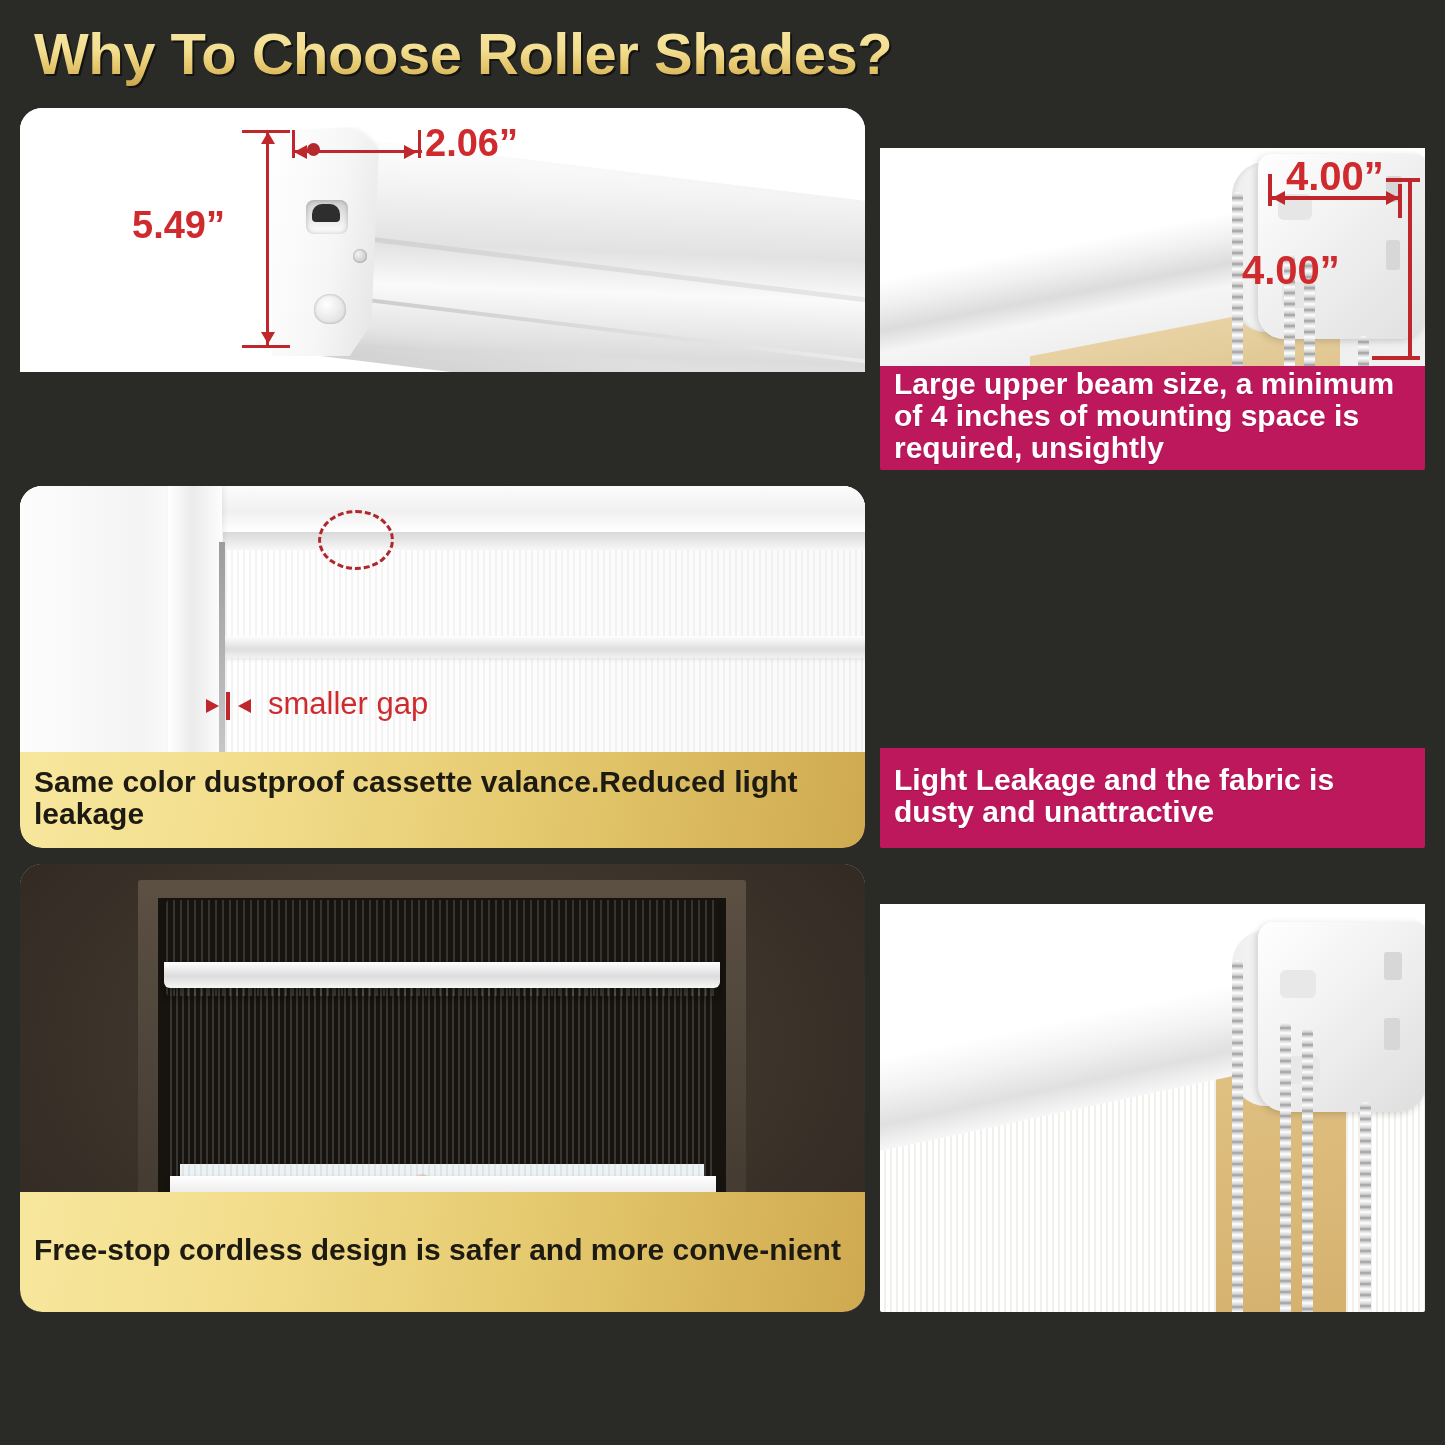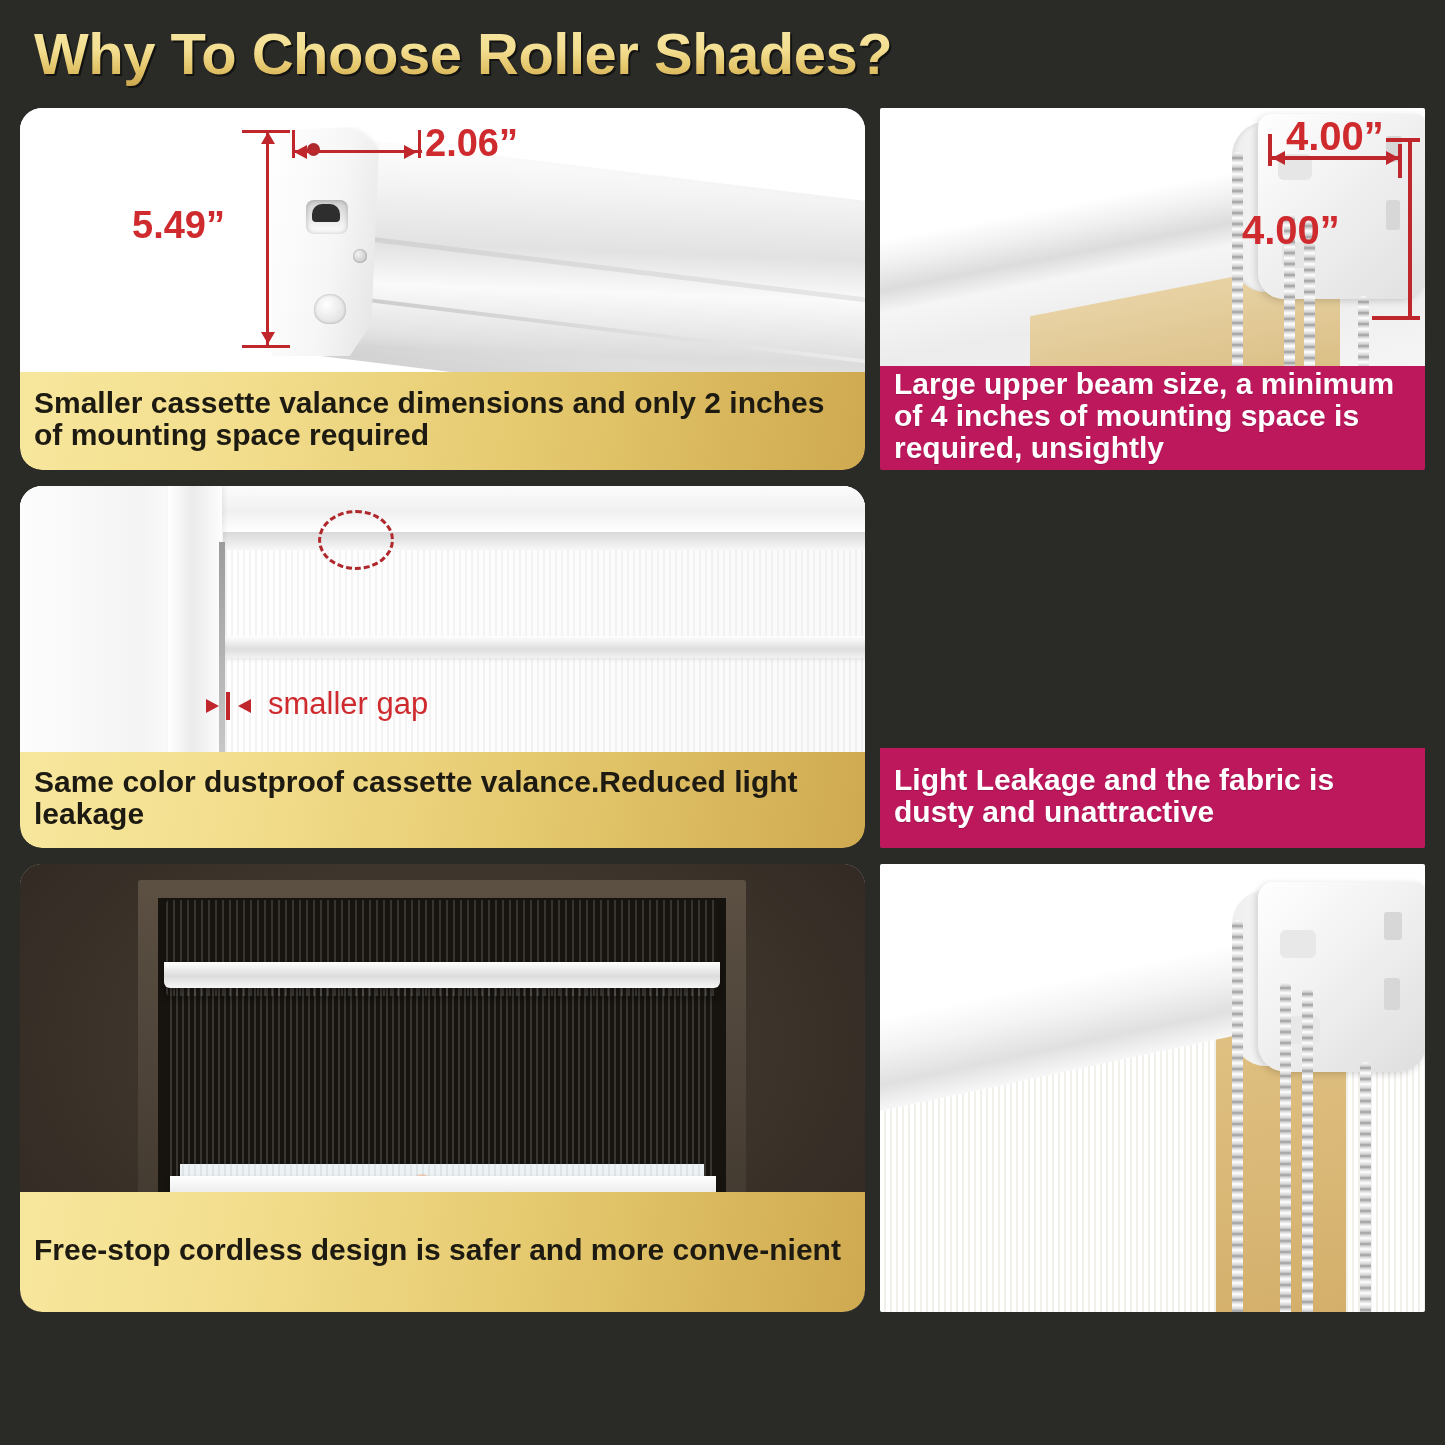--- a/index.html
+++ b/index.html
@@ -29,21 +29,21 @@
 
   .panel.r1 { top:0;   height:362px; }
   .panel.r2 { top:378px; height:362px; }
   .panel.r3 { top:756px; height:448px; }
 
   .panel.left  { border-radius:22px; }
   .panel.right { border-radius:2px; }
 
   .media { position:absolute; left:0; right:0; top:0; overflow:hidden; }
   .panel.left  .media { background:#ffffff; }
-  .panel.right .media { background:#15803d; }
+  .panel.right .media { background:#15803d;margin-top:40px; }
 
   
   .cap {
     position:absolute; left:0; right:0; bottom:0;
     display:flex; align-items:center;
     padding:6px 14px 10px 14px;
   }
   .cap-gold {
     background:linear-gradient(100deg,#f7e79d 0%,#f2dd8c 28%,#e4c86d 62%,#cfa94f 100%);
     color:#1d1a12;
@@ -367,23 +367,20 @@
         <div class="arrow-d" style="left:241px; top:224px;"></div>
         <div class="dim-label" style="left:112px; top:96px; font-size:38px;">5.49”</div>
 
         <div class="dim-line" style="left:272px; top:42px; width:130px; height:3px;"></div>
         <div class="dim-line" style="left:272px; top:22px; width:3px; height:28px;"></div>
         <div class="dim-line" style="left:398px; top:22px; width:3px; height:28px;"></div>
         <div class="arrow-l" style="left:274px; top:37px;"></div>
         <div class="arrow-r" style="left:384px; top:37px;"></div>
         <div class="dim-label" style="left:405px; top:14px; font-size:38px;">2.06”</div>
       </div>
-    </div>
-    <div class="cap cap-gold">
-      <span>Smaller cassette valance dimensions and only 2 inches of mounting space required</span>
     </div>
   </div>
 
   <div class="panel right r1 p2">
     <div class="media">
       <div class="scene">
         <div class="beam-fabric"></div>
         <div class="beam-tan"></div>
         <div class="beam-roll"></div>
         <div class="bracket-arc"></div>

